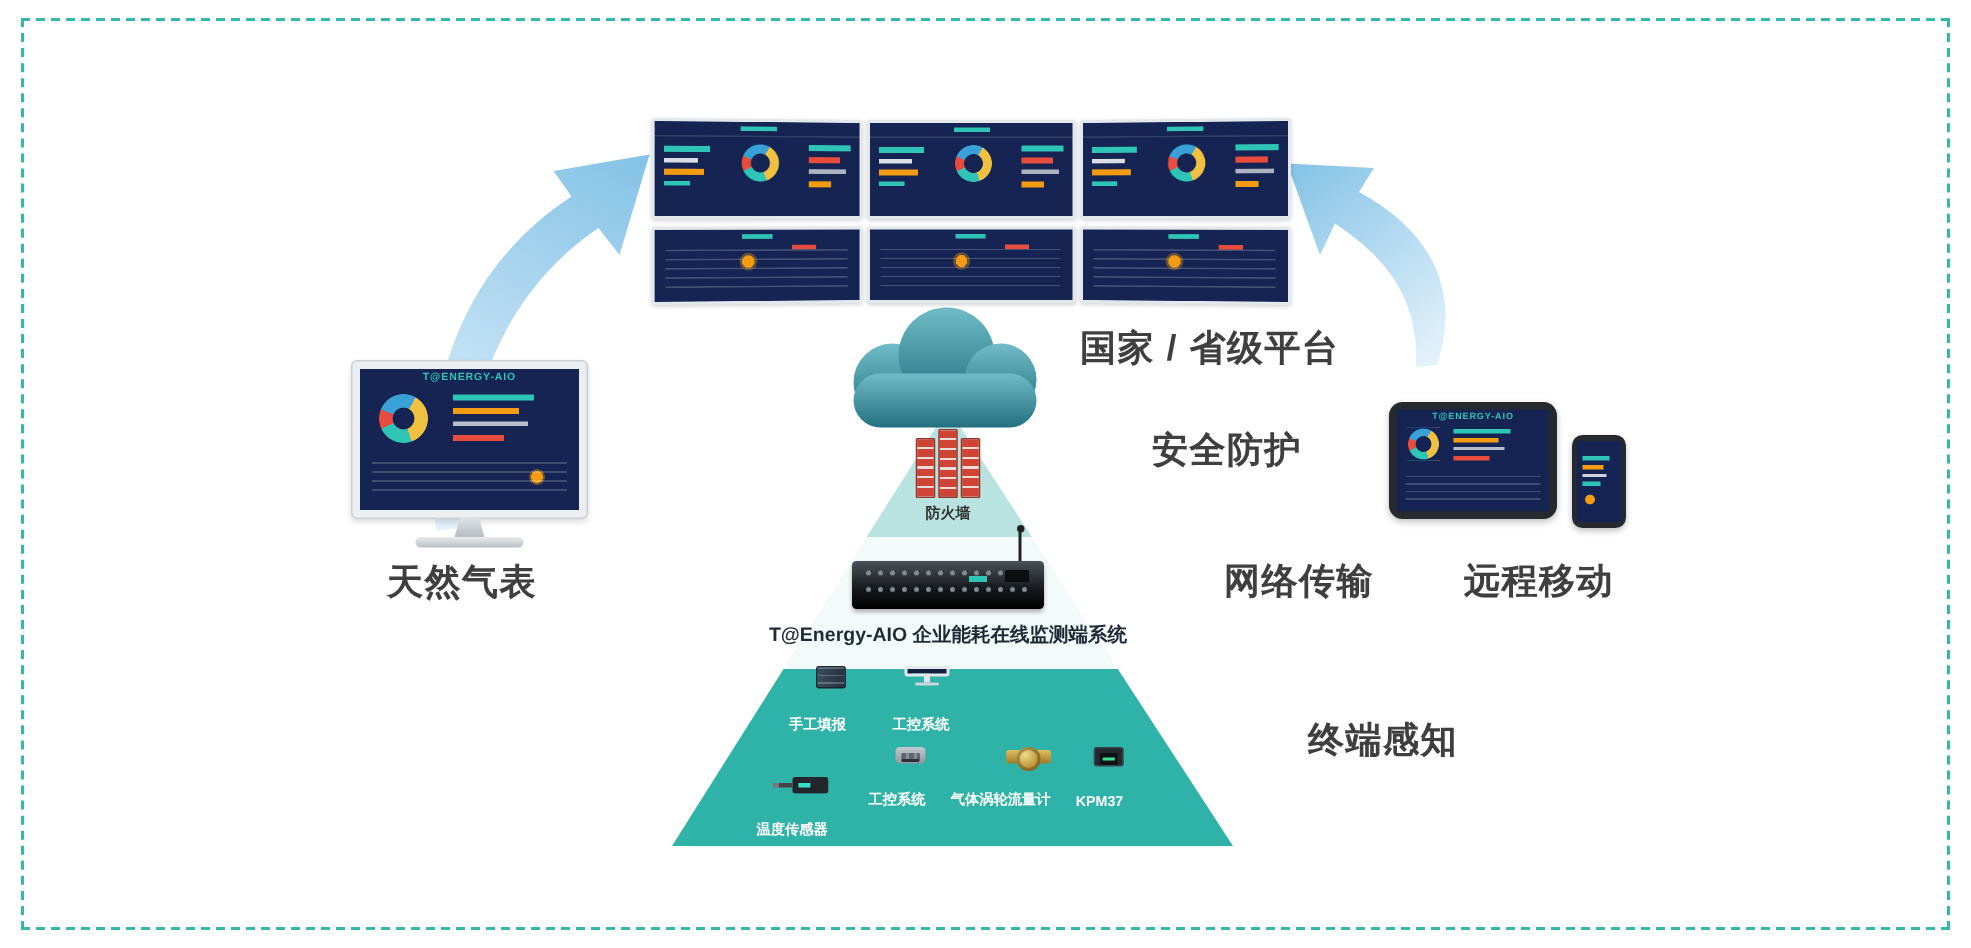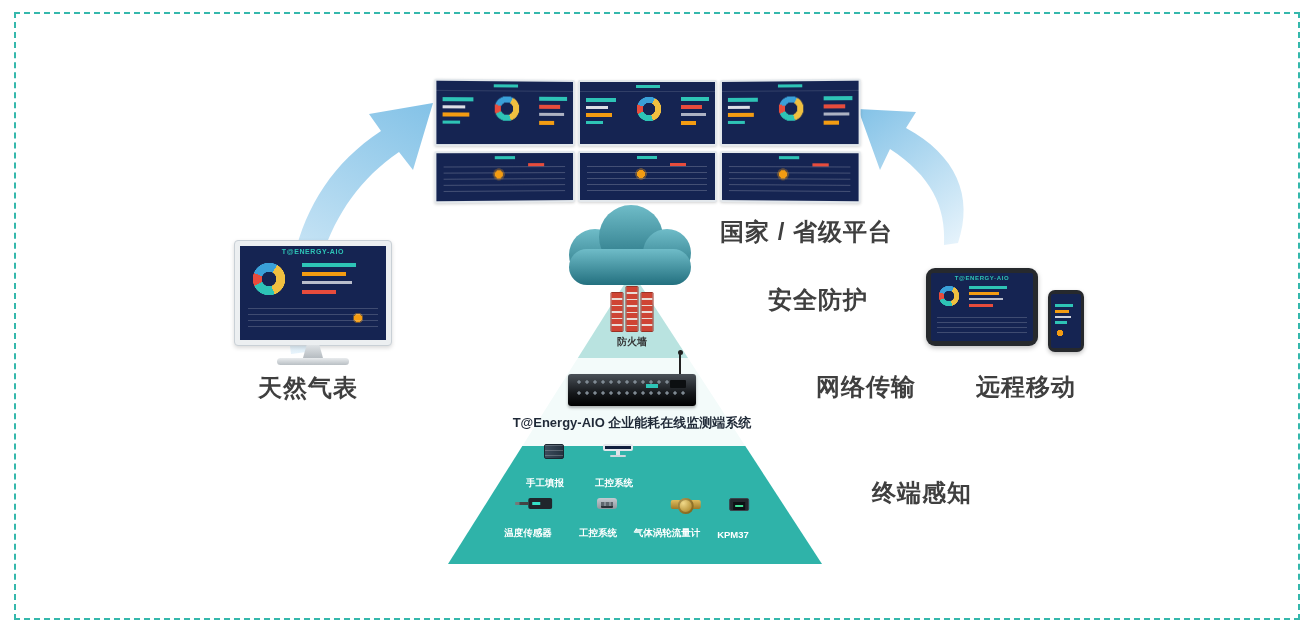--- a/index.html
+++ b/index.html
@@ -250,21 +250,21 @@
 
   <div class="dev r1" style="left:545px;top:444px">
     <span class="devicon ic-cabinet"></span>
     <span class="dev-label">手工填报</span>
   </div>
   <div class="dev r1" style="left:614px;top:444px">
     <span class="devicon ic-monitor"></span>
     <span class="dev-label">工控系统</span>
   </div>
 
-  <div class="dev r2" style="left:528px;top:498px">
+  <div class="dev r2" style="left:528px;top:518px">
     <span class="devicon ic-sensor"></span>
     <span class="dev-label">温度传感器</span>
   </div>
   <div class="dev r2" style="left:598px;top:498px">
     <span class="devicon ic-gasmeter"></span>
     <span class="dev-label">工控系统</span>
   </div>
   <div class="dev r2" style="left:667px;top:498px">
     <span class="devicon ic-turbine"></span>
     <span class="dev-label">气体涡轮流量计</span>

